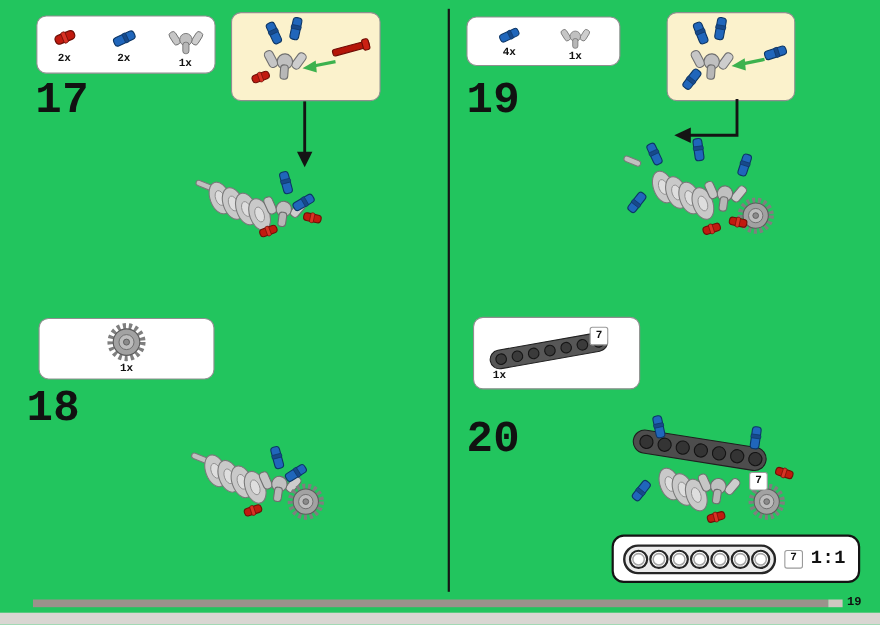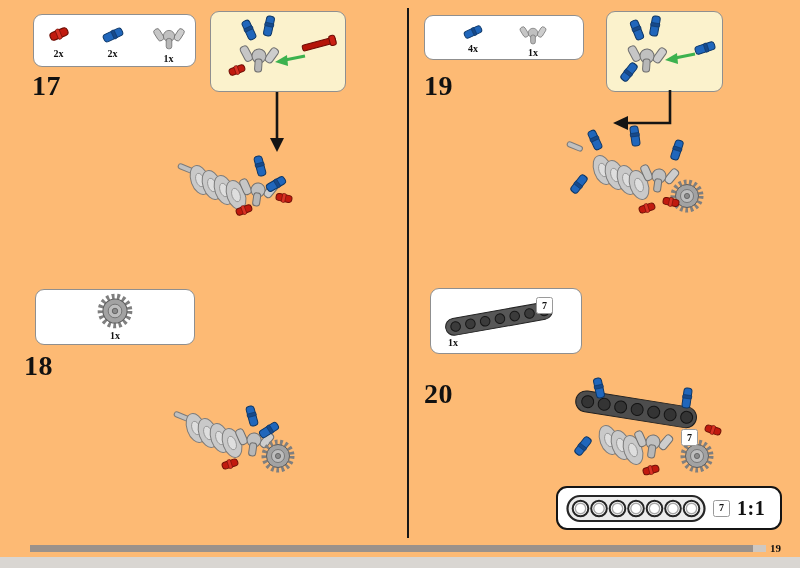--- a/index.html
+++ b/index.html
@@ -1,26 +1,26 @@
 <!DOCTYPE html>
 <html><head>
 <meta charset="utf-8">
 <style>
   html,body{margin:0;padding:0;background:#ffffff;}
-  .page{position:relative;width:800px;height:568px;background:#fdba74;font-family:Liberation Serif, serif;color:#111;overflow:hidden;}
+  .page{position:relative;width:800px;height:568px;background:#22c55e;font-family:Liberation Mono, monospace;color:#111;overflow:hidden;}
   .parts-box{position:absolute;background:#fff;border:1.5px solid #8f8f8f;border-radius:9px;display:flex;align-items:center;justify-content:center;gap:14px;box-sizing:border-box;}
   .part{display:flex;flex-direction:column;align-items:center;}
   .qty{font-size:10px;font-weight:700;line-height:1;margin-top:2px;}
   .callout{position:absolute;background:#fbf2cc;border:1.5px solid #8f8f8f;border-radius:9px;box-sizing:border-box;overflow:hidden;}
-  .step-num{position:absolute;font-size:28px;font-weight:700;letter-spacing:.5px;}
+  .step-num{position:absolute;font-size:40px;font-weight:700;letter-spacing:.5px;}
   .chip{width:15px;height:15px;border:1.5px solid #9a9a9a;border-radius:2.5px;background:#fff;display:flex;align-items:center;justify-content:center;font-size:10px;font-weight:700;line-height:1;}
   .chip.abs{position:absolute;}
   .divider{position:absolute;background:#161616;}
   .scale-box{position:absolute;border:2.5px solid #141414;border-radius:11px;background:#fff;display:flex;align-items:center;padding:0 8px;gap:7px;box-sizing:border-box;}
-  .ratio{font-size:20px;font-weight:800;letter-spacing:.5px;}
+  .ratio{font-size:17px;font-weight:800;letter-spacing:.5px;}
   .bar-seg{position:absolute;height:7px;}
   .page-num{position:absolute;font-size:11px;font-weight:700;}
   .bottom-strip{position:absolute;left:0;top:557px;width:800px;height:11px;background:#d9d6d2;}
   svg{display:block;}
   .abs-svg{position:absolute;}
 </style>
 </head>
 <body>
 
 <div class="page">
@@ -131,21 +131,21 @@
     <use href="#disc" transform="translate(62,51) rotate(-20)"></use>
     <use href="#connector" transform="translate(84,48) rotate(8)"></use>
     <use href="#bluepin" transform="translate(82,24) rotate(-15)"></use>
     <use href="#bluepin" transform="translate(99,38) rotate(58)"></use>
     <use href="#gear16" transform="translate(108,64)"></use>
     <use href="#redpin" transform="translate(60,72) rotate(-18)"></use>
   </svg>
 
   <div class="divider" style="left:407px;top:8px;width:2px;height:530px;"></div>
 
-  <div class="parts-box" style="left:424px;top:15px;width:160px;height:45px;gap:22px;">
+  <div class="parts-box" style="left:424px;top:15px;width:140px;height:45px;gap:22px;">
     <div class="part">
       <svg width="36" height="20">
           <use href="#bluepin" transform="translate(18,10) rotate(65) scale(0.9)"></use>
         </svg>
       <span class="qty">4x</span>
     </div>
     <div class="part">
       <svg width="40" height="28">
           <use href="#connector" transform="translate(20,15) scale(0.68)"></use>
         </svg>

